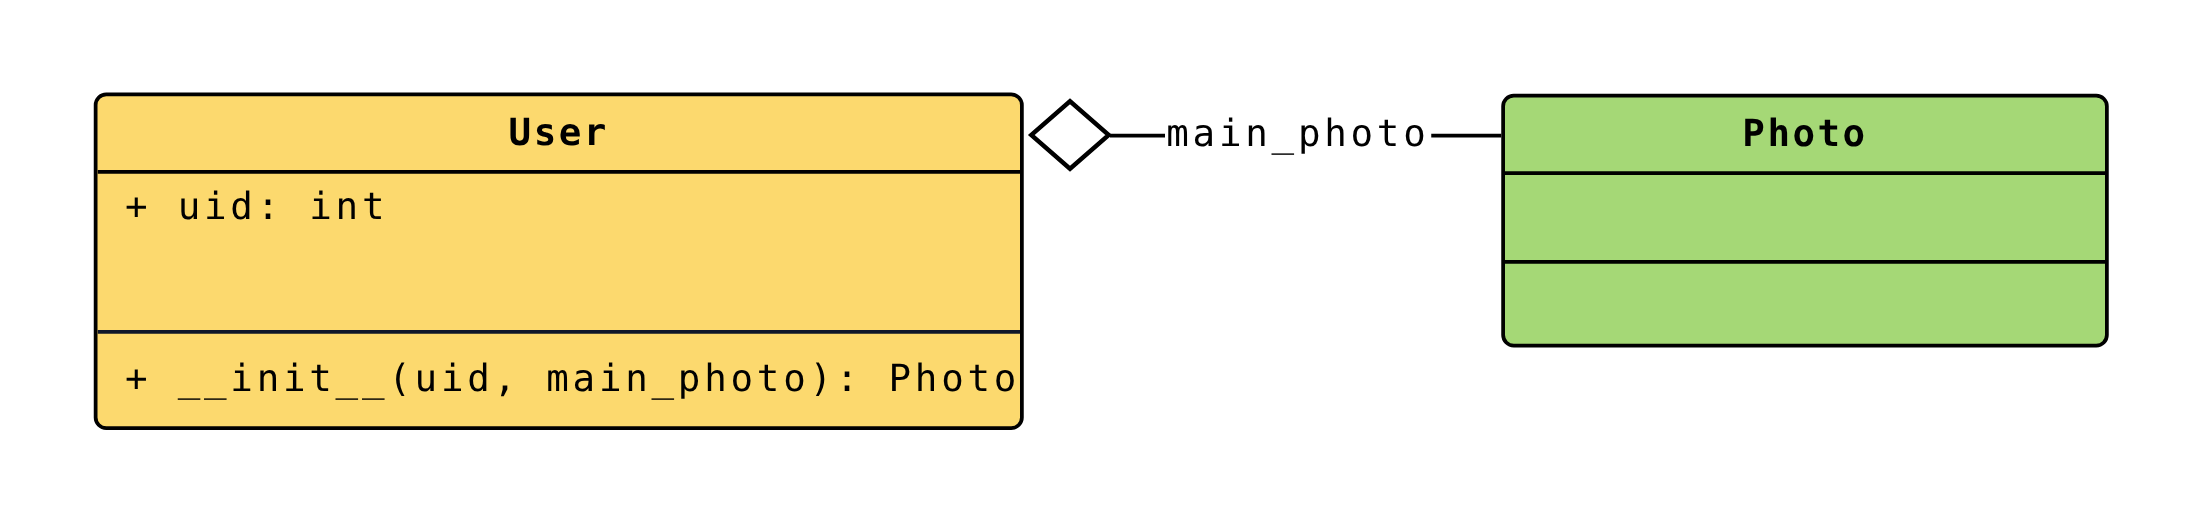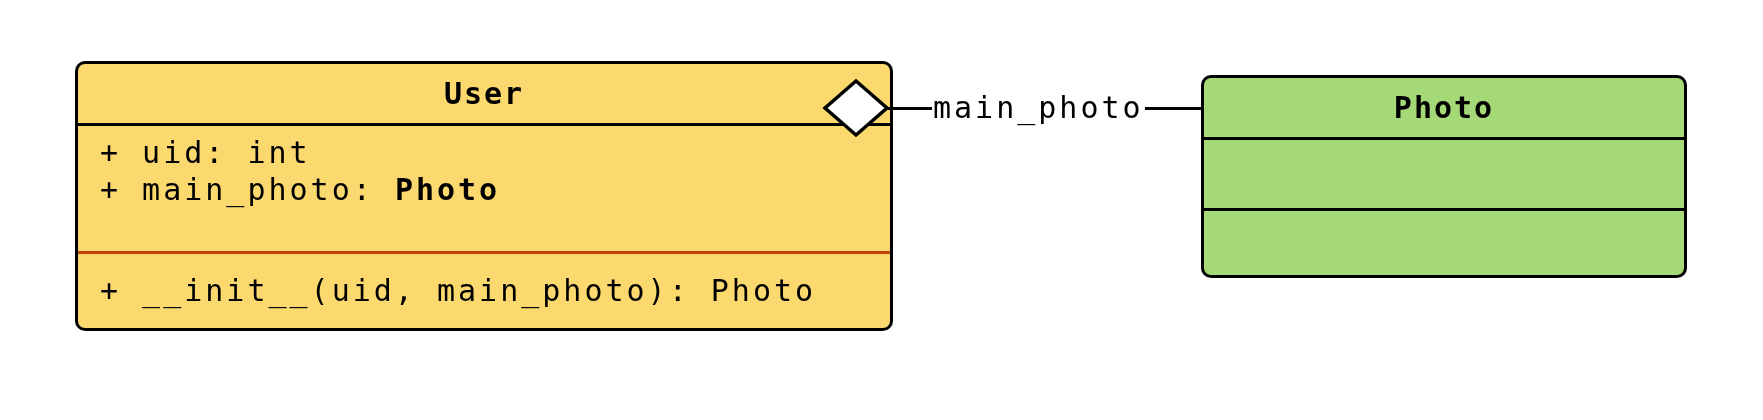--- a/index.html
+++ b/index.html
@@ -18,22 +18,22 @@
   }
   .uml-class {
     position: absolute;
     box-sizing: border-box;
     border: 3px solid #000000;
     border-radius: 10px;
     overflow: hidden;
   }
   .uml-class-user {
     left: 75px;
-    top: 61px;
-    width: 818px;
+    top: 74px;
+    width: 744px;
     height: 270px;
   }
   .uml-class-photo {
     left: 1201px;
     top: 75px;
     width: 486px;
     height: 203px;
   }
   .uml-title {
     box-sizing: border-box;
@@ -46,21 +46,21 @@
     letter-spacing: 2px;
   }
   .uml-section {
     box-sizing: border-box;
     font-size: 30px;
     letter-spacing: 3px;
     white-space: pre;
   }
   .uml-attrs-user {
     height: 128px;
-    border-bottom: 3px solid #c2410c;
+    border-bottom: 3px solid #0f172a;
     padding: 8px 17px 0 22px;
     line-height: 37px;
   }
   .uml-methods-user {
     height: 74px;
     line-height: 74px;
     padding-left: 22px;
   }
   .uml-attrs-photo {
     height: 71px;
@@ -106,21 +106,21 @@
     white-space: pre;
   }
 </style>
 </head>
 <body>
 
 <div class="canvas">
 
   <div class="uml-class uml-class-user" style="background-color: rgb(252, 217, 110);">
     <div class="uml-title">User</div>
-    <div class="uml-section uml-attrs-user"><div><span>+ uid: int</span><span class="bold-type"></span></div><div><span>+ main_photo: </span><span class="bold-type">Photo</span></div></div>
+    <div class="uml-section uml-attrs-user"><div><span>+ uid: int</span><span class="bold-type"></span></div></div>
     <div class="uml-section uml-methods-user"><span>+ __init__(uid, main_photo): Photo</span></div>
   </div>
 
   <div class="diamond-wrap">
     <svg width="68" height="60" viewBox="0 0 68 60" xmlns="http://www.w3.org/2000/svg">
       <polygon points="34,3 65,30 34,57 3,30" fill="#ffffff" stroke="#000000" stroke-width="3.5" stroke-linejoin="miter"></polygon>
     </svg>
   </div>
 
   <div class="connector">

